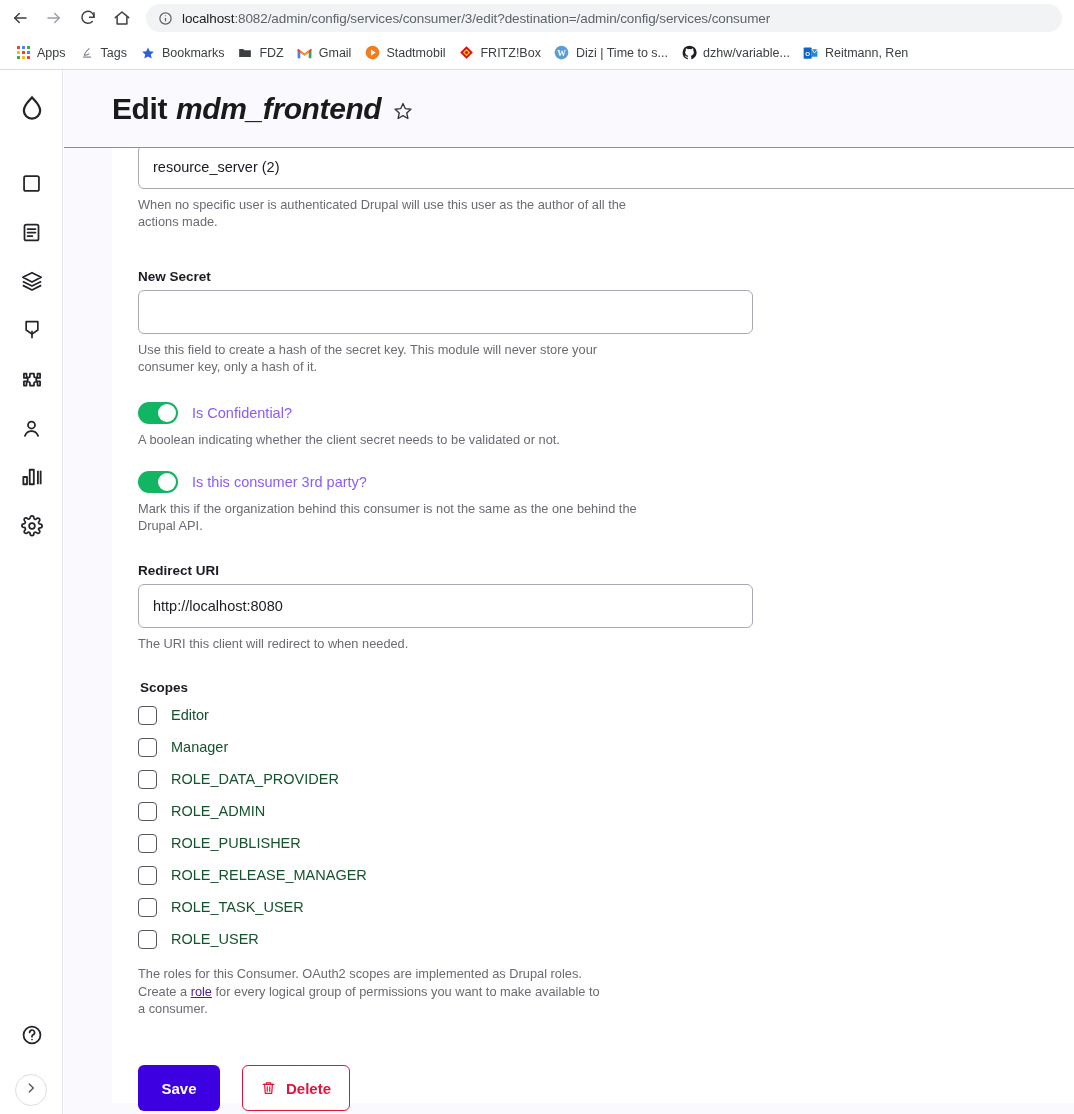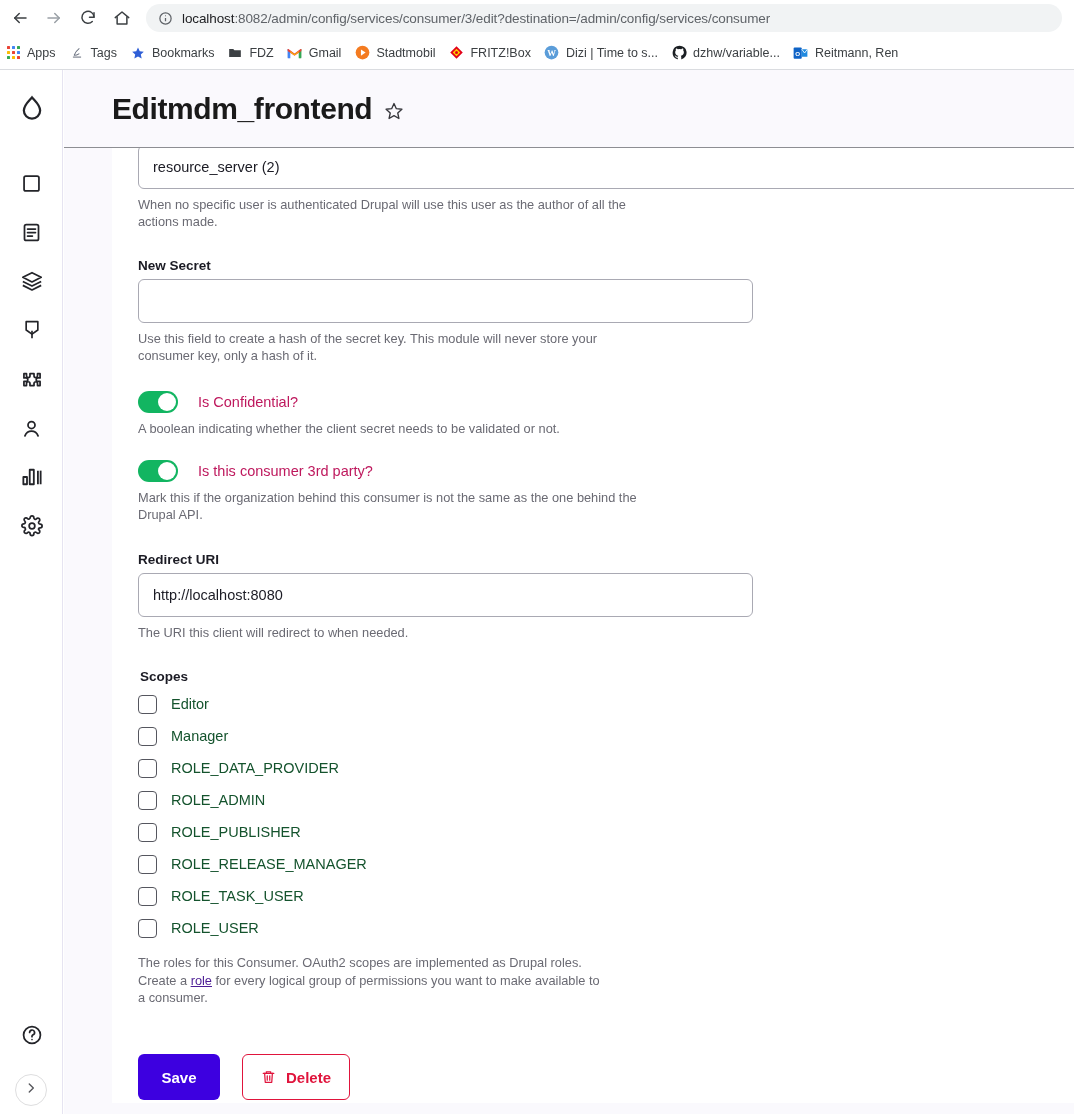--- a/index.html
+++ b/index.html
@@ -34,21 +34,21 @@
   }
   #info-icon { flex: 0 0 auto; margin-right: 9px; display: flex; align-items: center; }
   #url-text {
     font-size: 13.5px; color: #5f6368; white-space: nowrap;
     letter-spacing: -0.1px; overflow: hidden;
   }
   #url-text .host { color: #202124; font-weight: 500; }
 
   #bookmarks-bar {
     position: absolute; left: 0; top: 36px; width: 1074px; height: 33px;
-    display: flex; align-items: center; 
+    display: flex; align-items: center; padding-left: 10px;
     overflow: hidden; white-space: nowrap;
   }
   .bm {
     display: flex; align-items: center; height: 24px;
     padding: 0 7px 0 5px; margin-right: 1px; border-radius: 4px;
     font-size: 12.5px; color: #3c4043; flex: 0 0 auto;
   }
   .bm .bm-ico {
     width: 16px; height: 16px; margin-right: 6px; flex: 0 0 auto;
     display: flex; align-items: center; justify-content: center;
@@ -91,21 +91,21 @@
     position: absolute; left: 64px; top: 70px; width: 1010px; height: 78px;
     background: #faf9fd; border-bottom: 1px solid #8d8e93;
     display: flex; align-items: center;
   }
   #page-title {
     margin-left: 48px; font-size: 30px; color: #1a1a1a;
     font-weight: 700; letter-spacing: -0.4px;
     display: flex; align-items: baseline;
   }
   #page-title .tprefix { font-weight: 700; }
-  #page-title .tname { font-weight: 700; }
+  #page-title .tname { font-weight: 700; font-style: italic; margin-left: 9px; }
   #star-icon { margin-left: 12px; display: inline-flex; align-items: center; color: #35363b; position: relative; top: 2px; }
 
   
   #content-area {
     position: absolute; left: 112px; top: 137px;
     width: 962px; height: 966px;
     background: #ffffff;
   }
   #form-inner { position: relative; width: 962px; padding: 0; }
 
@@ -132,21 +132,21 @@
   
   .toggle-row { display: flex; align-items: center; margin-left: 26px; }
   .toggle {
     width: 40px; height: 22px; border-radius: 11px; background: #12b561;
     position: relative; flex: 0 0 auto;
   }
   .toggle .knob {
     position: absolute; top: 2px; right: 2px;
     width: 18px; height: 18px; border-radius: 50%; background: #ffffff;
   }
-  .toggle-label { font-size: 14.5px; color: #be185d; margin-left: 20px; }
+  .toggle-label { font-size: 14.5px; color: #8b5cf6; margin-left: 14px; }
 
   
   .cbrow { display: flex; align-items: center; margin-left: 26px; height: 32px; }
   .cbox {
     width: 19px; height: 19px; border: 1.6px solid #55565e;
     border-radius: 4px; background: #fff; flex: 0 0 auto;
   }
   .cblabel { font-size: 14.5px; color: #14532d; margin-left: 14px; }
 
   
@@ -331,21 +331,21 @@
 <div id="page-gutter"></div>
 
 <div id="content-area">
   <div id="form-inner">
 
     <div class="txtbox" id="field-user-box">
       <span>resource_server (2)</span>
     </div>
     <div class="fld-desc">When no specific user is authenticated Drupal will use this user as the author of all the actions made.</div>
 
-    <div class="fld-label" style="margin-top:27px;">New Secret</div>
+    <div class="fld-label" style="margin-top:38px;">New Secret</div>
     <div class="txtbox" id="field-secret-box">
       <span></span>
     </div>
     <div class="fld-desc">Use this field to create a hash of the secret key. This module will never store your consumer key, only a hash of it.</div>
 
     <div class="toggle-row" style="margin-top:26px;">
       <div class="toggle">
           <span class="knob"></span>
         </div>
       <div class="toggle-label">Is Confidential?</div>

